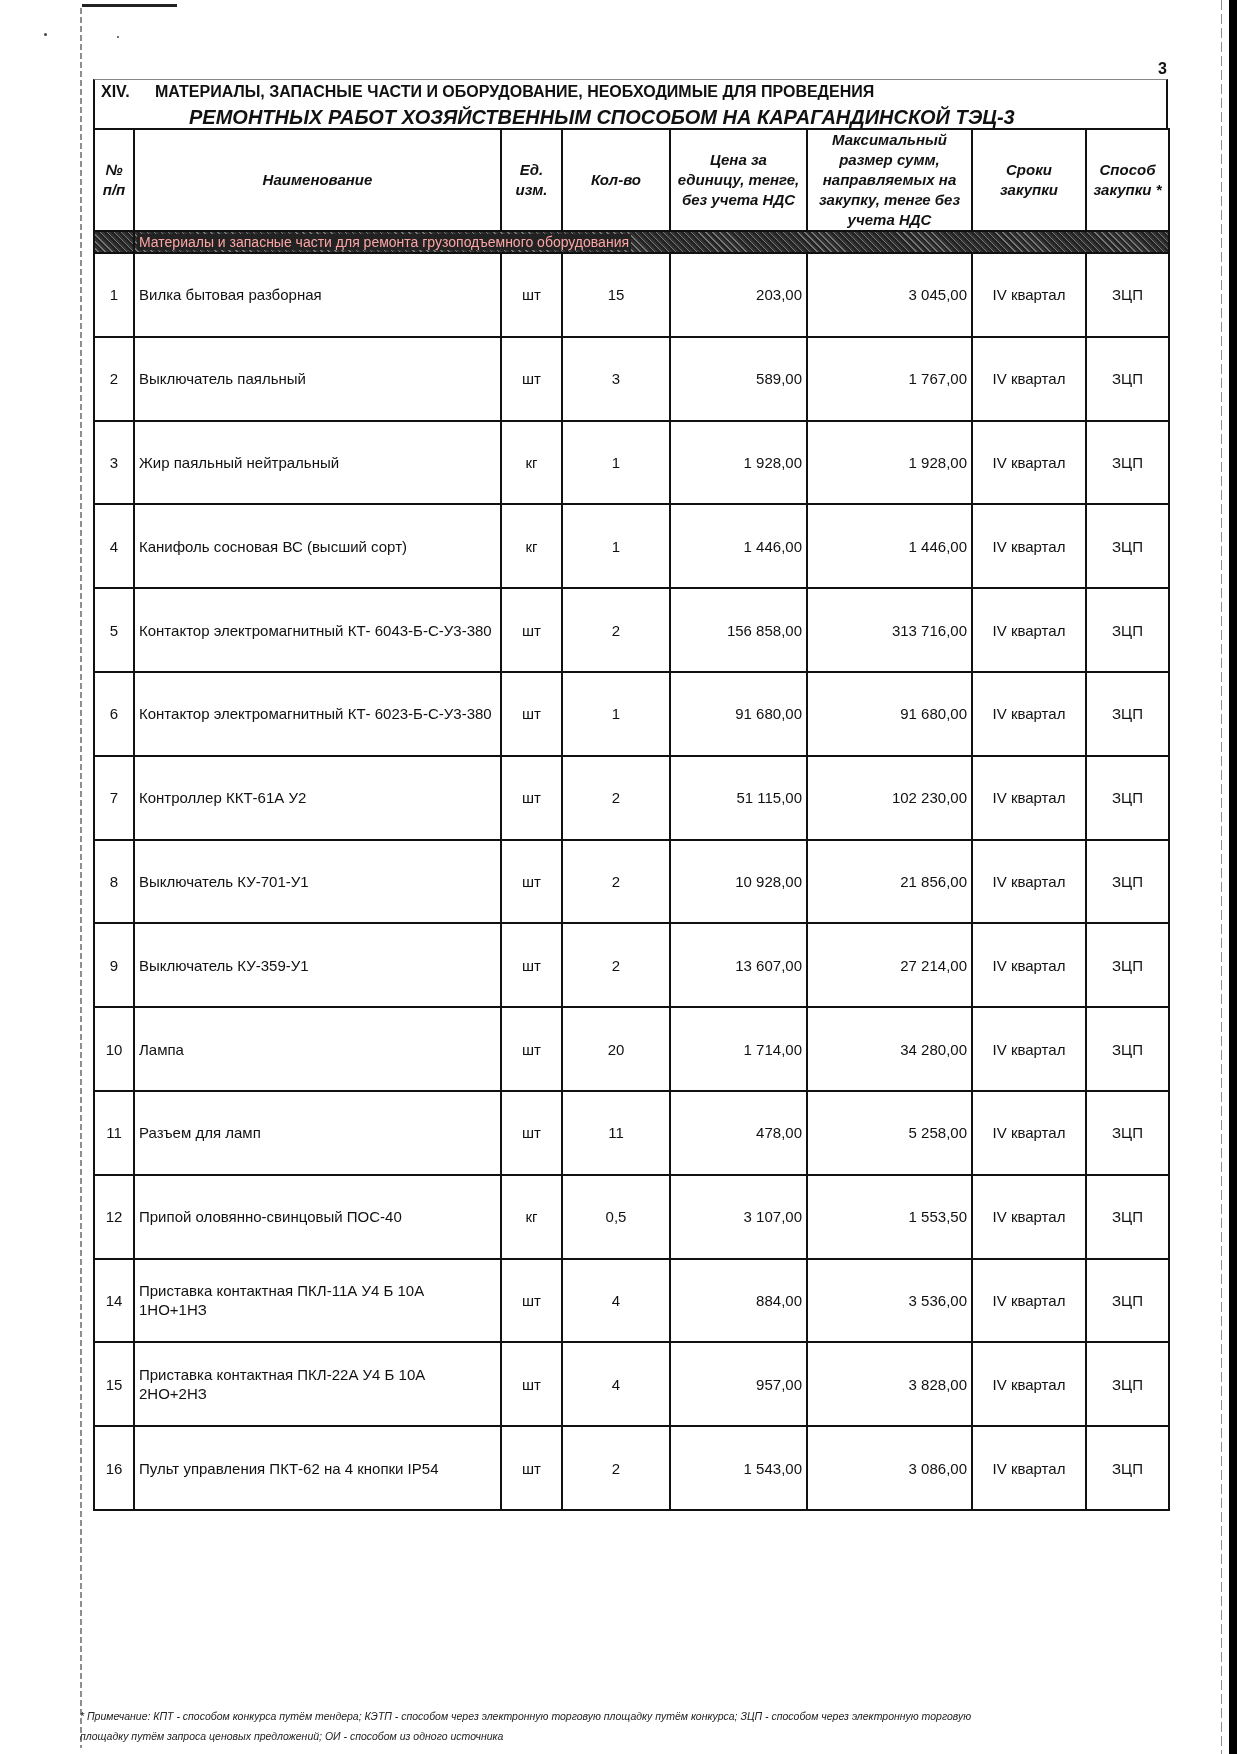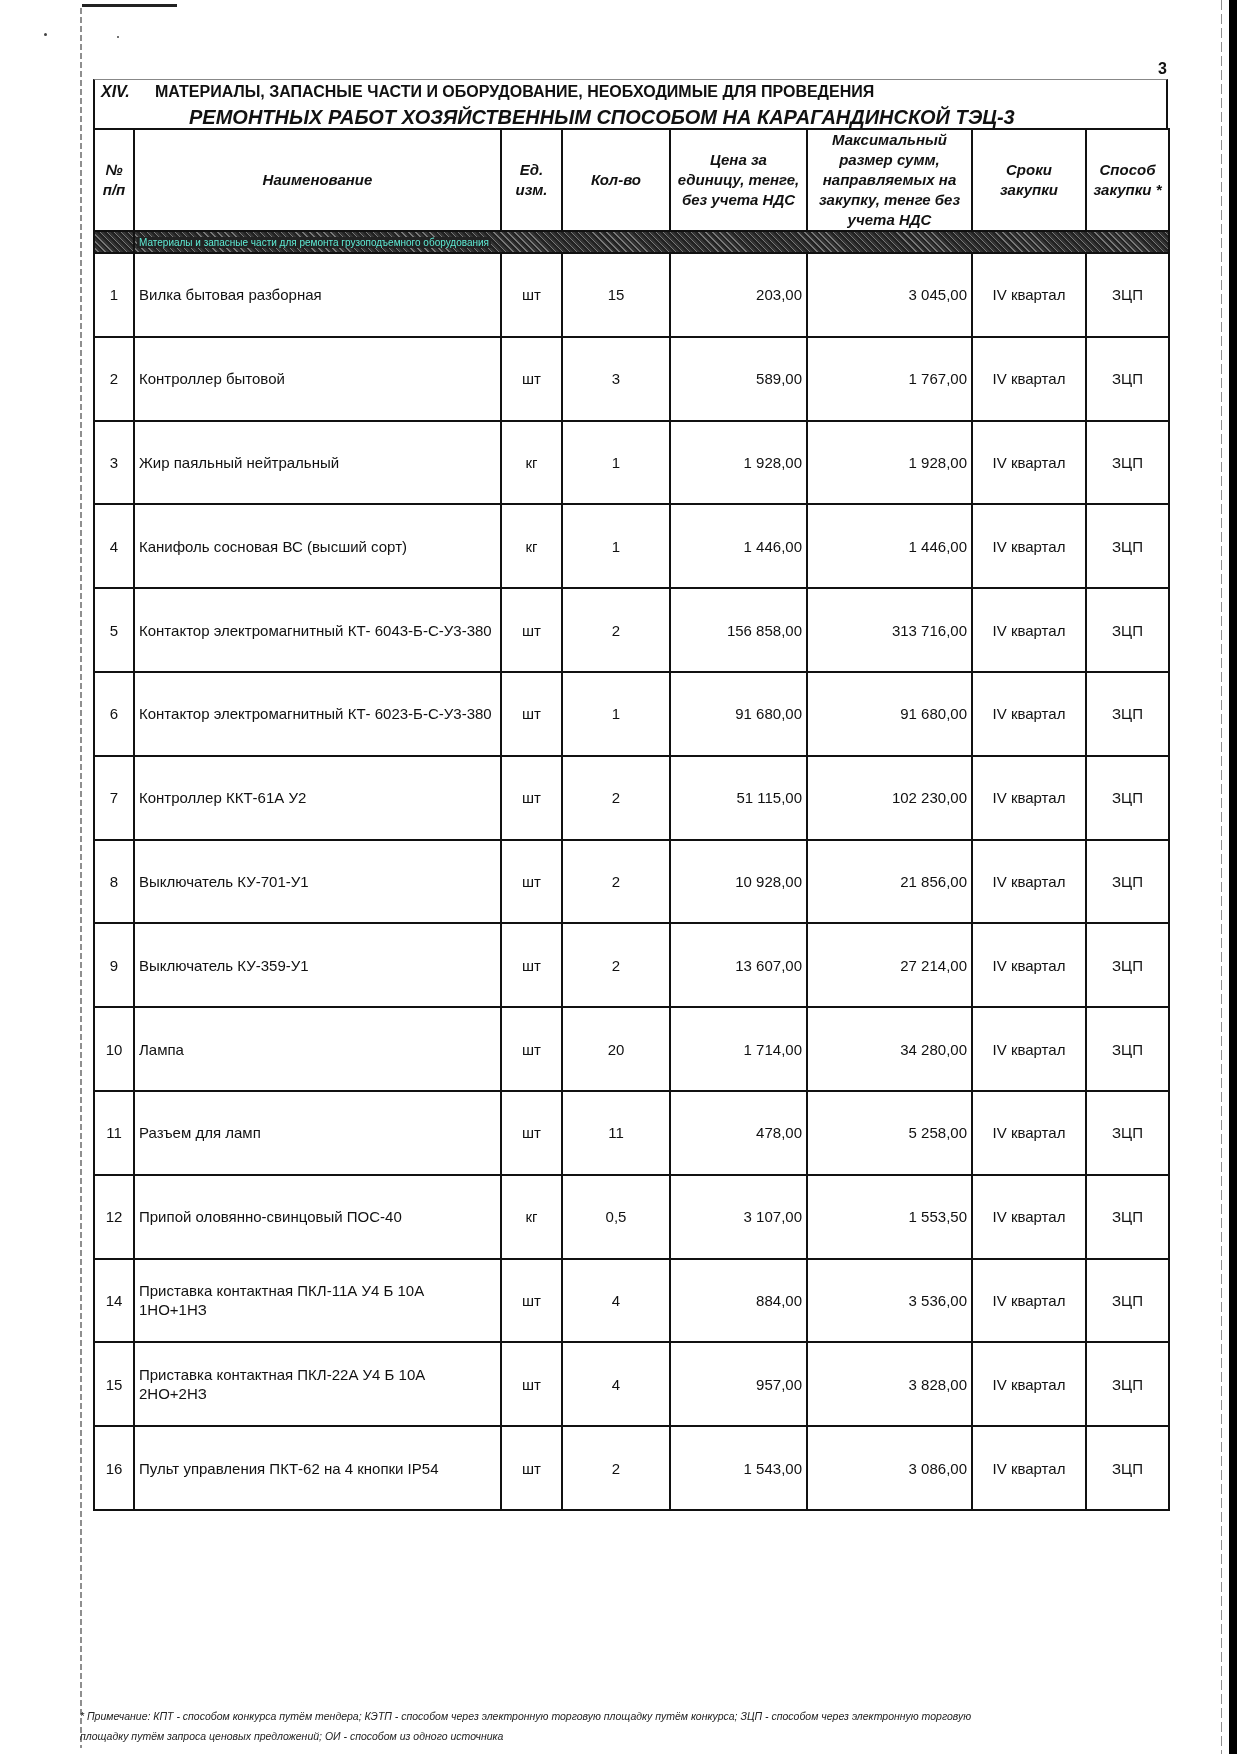--- a/index.html
+++ b/index.html
@@ -3,28 +3,28 @@
 <meta charset="utf-8">
 <style>
   html, body { margin: 0; padding: 0; background: #ffffff; }
   body { width: 1240px; height: 1754px; position: relative; overflow: hidden; font-family: "Liberation Sans", sans-serif; color: #111; }
   .scan-edge-left { position: absolute; left: 80px; top: 8px; width: 2px; height: 1740px; background: repeating-linear-gradient(#333 0 6px, transparent 6px 9px); opacity: .55; }
   .scan-edge-right { position: absolute; left: 1229px; top: 0; width: 8px; height: 1754px; background: #000; }
   .scan-edge-right2 { position: absolute; left: 1221px; top: 0; width: 1px; height: 1754px; background: repeating-linear-gradient(#444 0 10px, transparent 10px 14px); opacity: .6; }
   .top-rule { position: absolute; left: 82px; top: 4px; width: 95px; height: 3px; background: #222; }
   .page-number { position: absolute; left: 1158px; top: 60px; font-size: 16px; font-weight: bold; }
   .title-box { position: absolute; left: 93px; top: 79px; width: 1075px; height: 49px; border-left: 2px solid #111; border-right: 2px solid #111; border-top: 1px solid #888; box-sizing: border-box; }
-  .title-num { position: absolute; left: 6px; top: 3px; font-size: 16px; font-weight: bold; font-style: italic; }
+  .title-num { position: absolute; left: 6px; top: 3px; font-size: 16px; font-weight: bold; }
   .title-l1 { position: absolute; left: 60px; top: 3px; font-size: 16px; font-weight: bold; white-space: nowrap; }
   .title-l2 { position: absolute; left: 94px; top: 26px; font-size: 20px; font-weight: bold; font-style: italic; white-space: nowrap; }
 
   table.items { position: absolute; left: 93px; top: 128px; width: 1075px; border-collapse: collapse; table-layout: fixed; }
   table.items td, table.items th { border: 2px solid #111; padding: 0 4px; box-sizing: border-box; }
   th { font-style: italic; font-weight: bold; font-size: 15px; text-align: center; line-height: 20px; height: 92px; border-radius: 29px; }
-  tr.cat td { height: 22px; padding: 0 0 0 2px; font-size: 10px; color: #5eead4; white-space: nowrap; overflow: hidden;
+  tr.cat td { height: 22px; padding: 0 0 0 2px; font-size: 14px; color: #fca5a5; white-space: nowrap; overflow: hidden;
     background: repeating-linear-gradient(45deg, #222 0 2px, #777 2px 3px, #333 3px 5px); }
   tr.cat td span { background: #222; padding: 0 2px; }
   tr.row td { height: 83.8px; font-size: 15px; }
   td.c-num { text-align: center; }
   td.c-name { text-align: left; line-height: 19px; }
   td.c-unit { text-align: center; margin-left: 44px; }
   td.c-qty { text-align: center; }
   td.c-price, td.c-max { text-align: right; }
   td.c-term { text-align: center; white-space: nowrap; }
   td.c-method { text-align: center; font-size: 16px; }
@@ -83,21 +83,21 @@
         <td class="c-name">Вилка бытовая разборная</td>
         <td class="c-unit">шт</td>
         <td class="c-qty">15</td>
         <td class="c-price">203,00</td>
         <td class="c-max">3 045,00</td>
         <td class="c-term">IV квартал</td>
         <td class="c-method">ЗЦП</td>
       </tr>
       <tr class="row">
         <td class="c-num">2</td>
-        <td class="c-name">Контроллер бытовой</td>
+        <td class="c-name">Выключатель паяльный</td>
         <td class="c-unit">шт</td>
         <td class="c-qty">3</td>
         <td class="c-price">589,00</td>
         <td class="c-max">1 767,00</td>
         <td class="c-term">IV квартал</td>
         <td class="c-method">ЗЦП</td>
       </tr>
       <tr class="row">
         <td class="c-num">3</td>
         <td class="c-name">Жир паяльный нейтральный</td>

